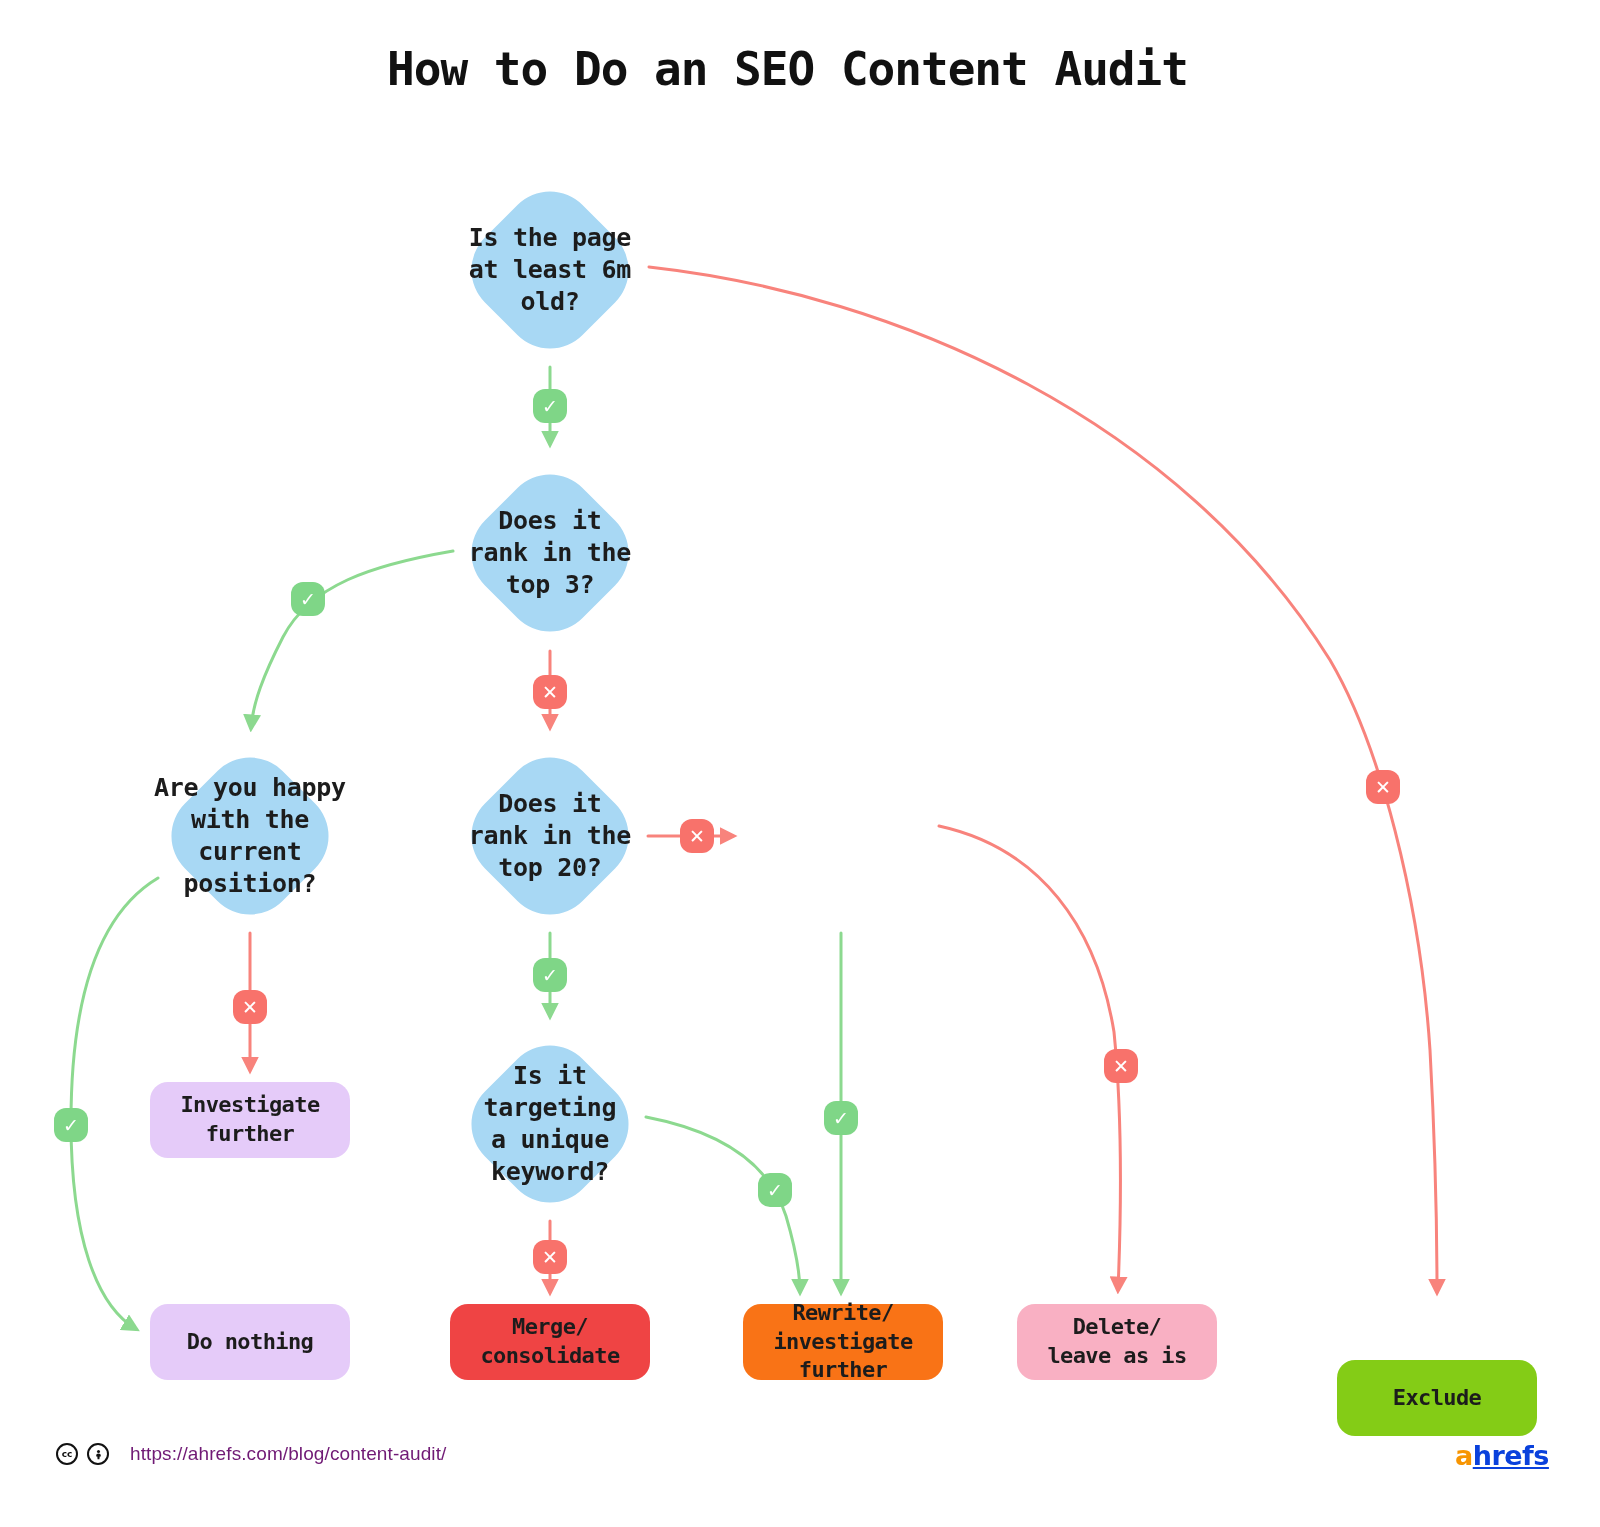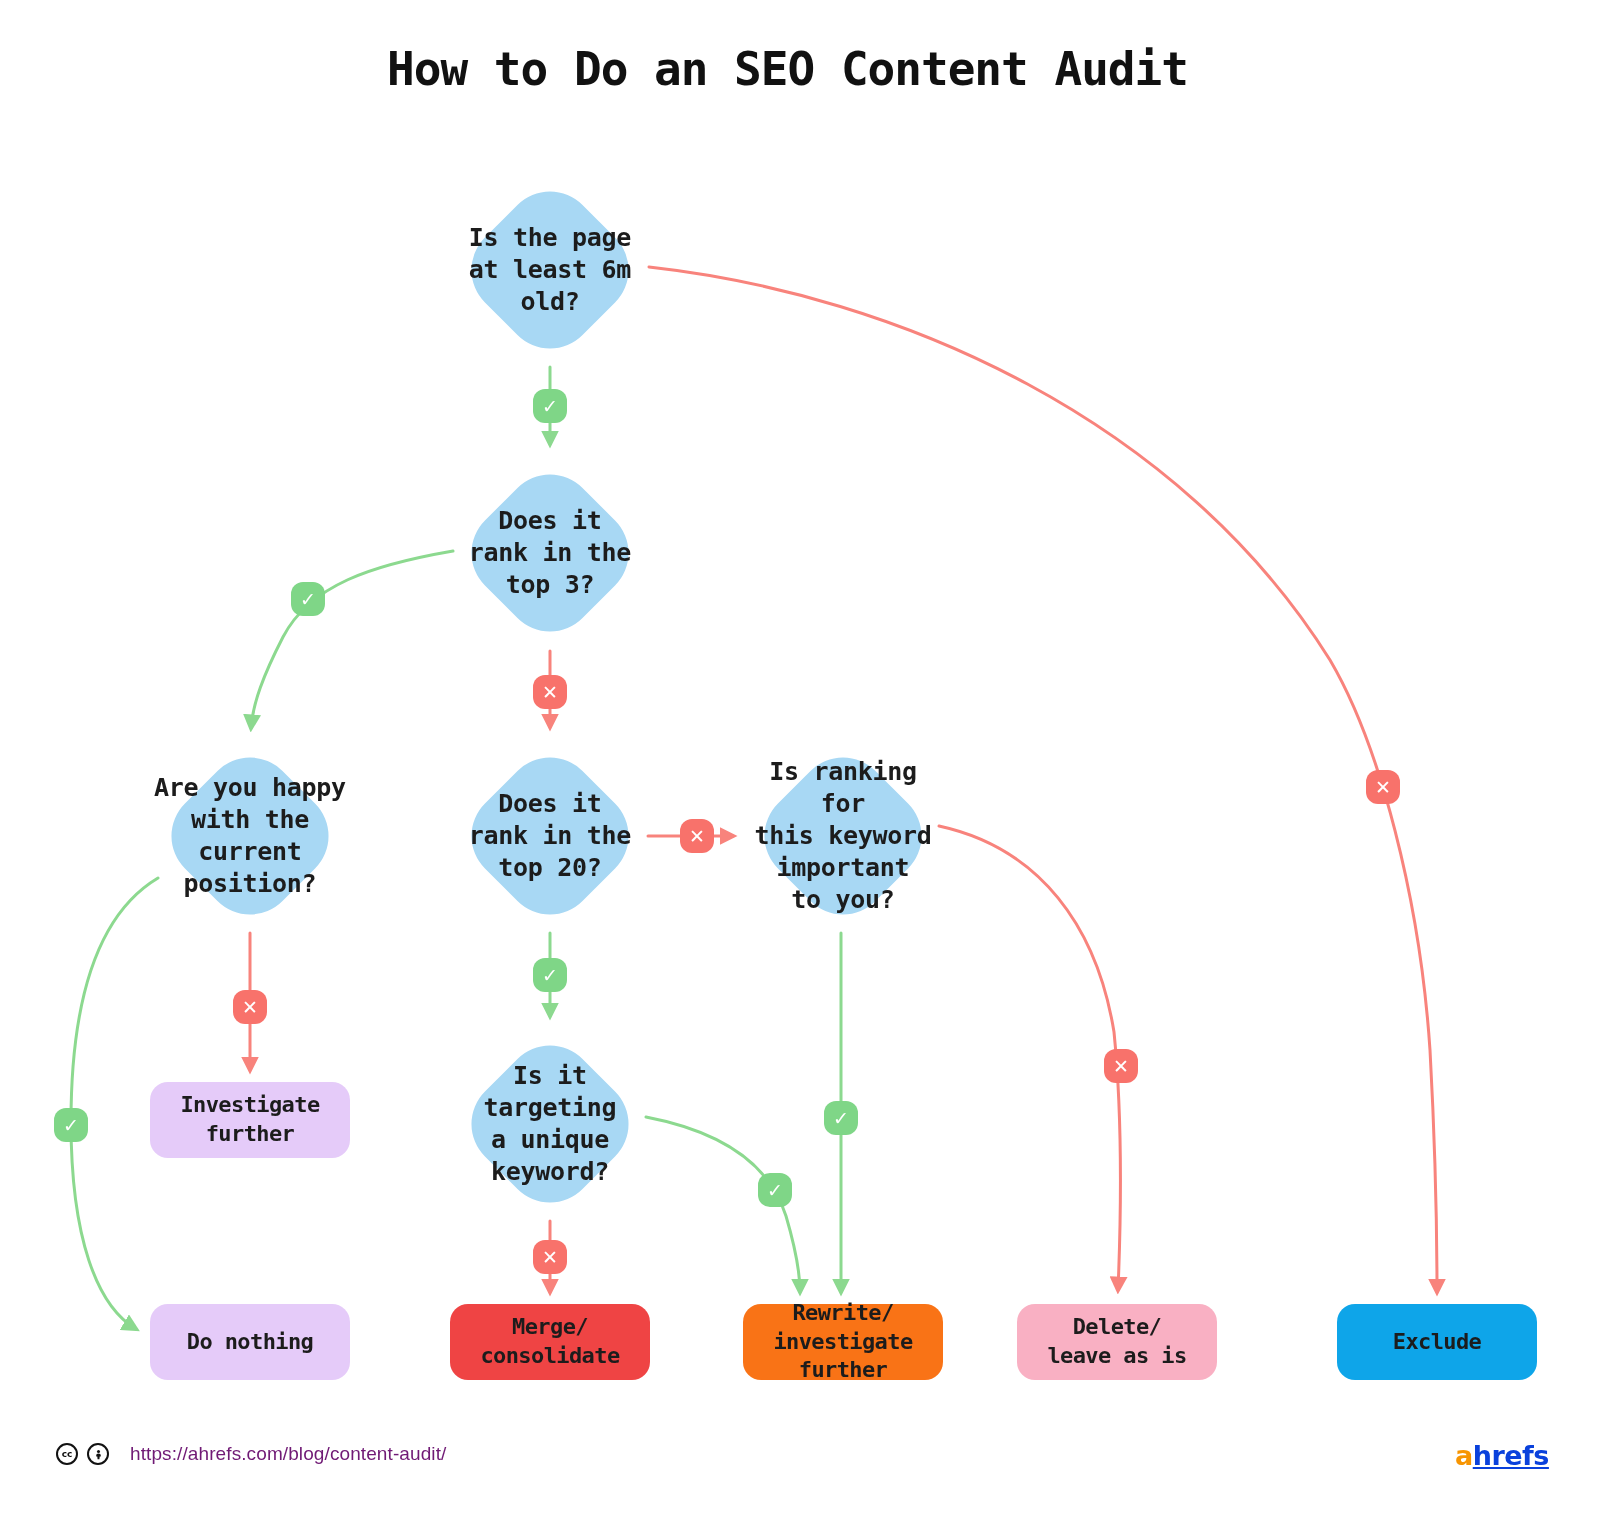--- a/index.html
+++ b/index.html
@@ -115,27 +115,20 @@
 position?</div>
   </div>
 
   <div class="node" style="left:450px;top:736px;">
     <div class="node-shape" style="background-color: rgb(168, 216, 244);"></div>
     <div class="node-label">Does it
 rank in the
 top 20?</div>
   </div>
 
-  <div class="node" style="left:743px;top:736px;">
-    <div class="node-shape" style="background-color: rgb(168, 216, 244);"></div>
-    <div class="node-label">Is ranking for
-this keyword
-important
-to you?</div>
-  </div>
 
   <div class="node" style="left:450px;top:1024px;">
     <div class="node-shape" style="background-color: rgb(168, 216, 244);"></div>
     <div class="node-label">Is it targeting
 a unique
 keyword?</div>
   </div>
 
   <div class="result" style="left: 150px; top: 1082px; background-color: rgb(229, 203, 249);">Investigate
 further</div>
@@ -144,21 +137,21 @@
 
   <div class="result" style="left: 450px; top: 1304px; background-color: #ef4444;">Merge/
 consolidate</div>
 
   <div class="result" style="left: 743px; top: 1304px; background-color: #f97316;">Rewrite/
 investigate further</div>
 
   <div class="result" style="left: 1017px; top: 1304px; background-color: rgb(249, 176, 195);">Delete/
 leave as is</div>
 
-  <div class="result" style="left: 1337px; top: 1304px; background-color: #0ea5e9;">Exclude</div>
+  <div class="result" style="left: 1337px; top: 1360px; background-color: #84cc16;">Exclude</div>
 
   <div class="badge" style="left: 533px; top: 389px; background-color: rgb(127, 214, 135);">✓</div>
   <div class="badge" style="left: 1366px; top: 770px; background-color: rgb(248, 114, 107);">✕</div>
   <div class="badge" style="left: 291px; top: 582px; background-color: rgb(127, 214, 135);">✓</div>
   <div class="badge" style="left: 533px; top: 675px; background-color: rgb(248, 114, 107);">✕</div>
   <div class="badge" style="left: 680px; top: 819px; background-color: rgb(248, 114, 107);">✕</div>
   <div class="badge" style="left: 533px; top: 958px; background-color: rgb(127, 214, 135);">✓</div>
   <div class="badge" style="left: 233px; top: 990px; background-color: rgb(248, 114, 107);">✕</div>
   <div class="badge" style="left: 54px; top: 1108px; background-color: rgb(127, 214, 135);">✓</div>
   <div class="badge" style="left: 533px; top: 1240px; background-color: rgb(248, 114, 107);">✕</div>

